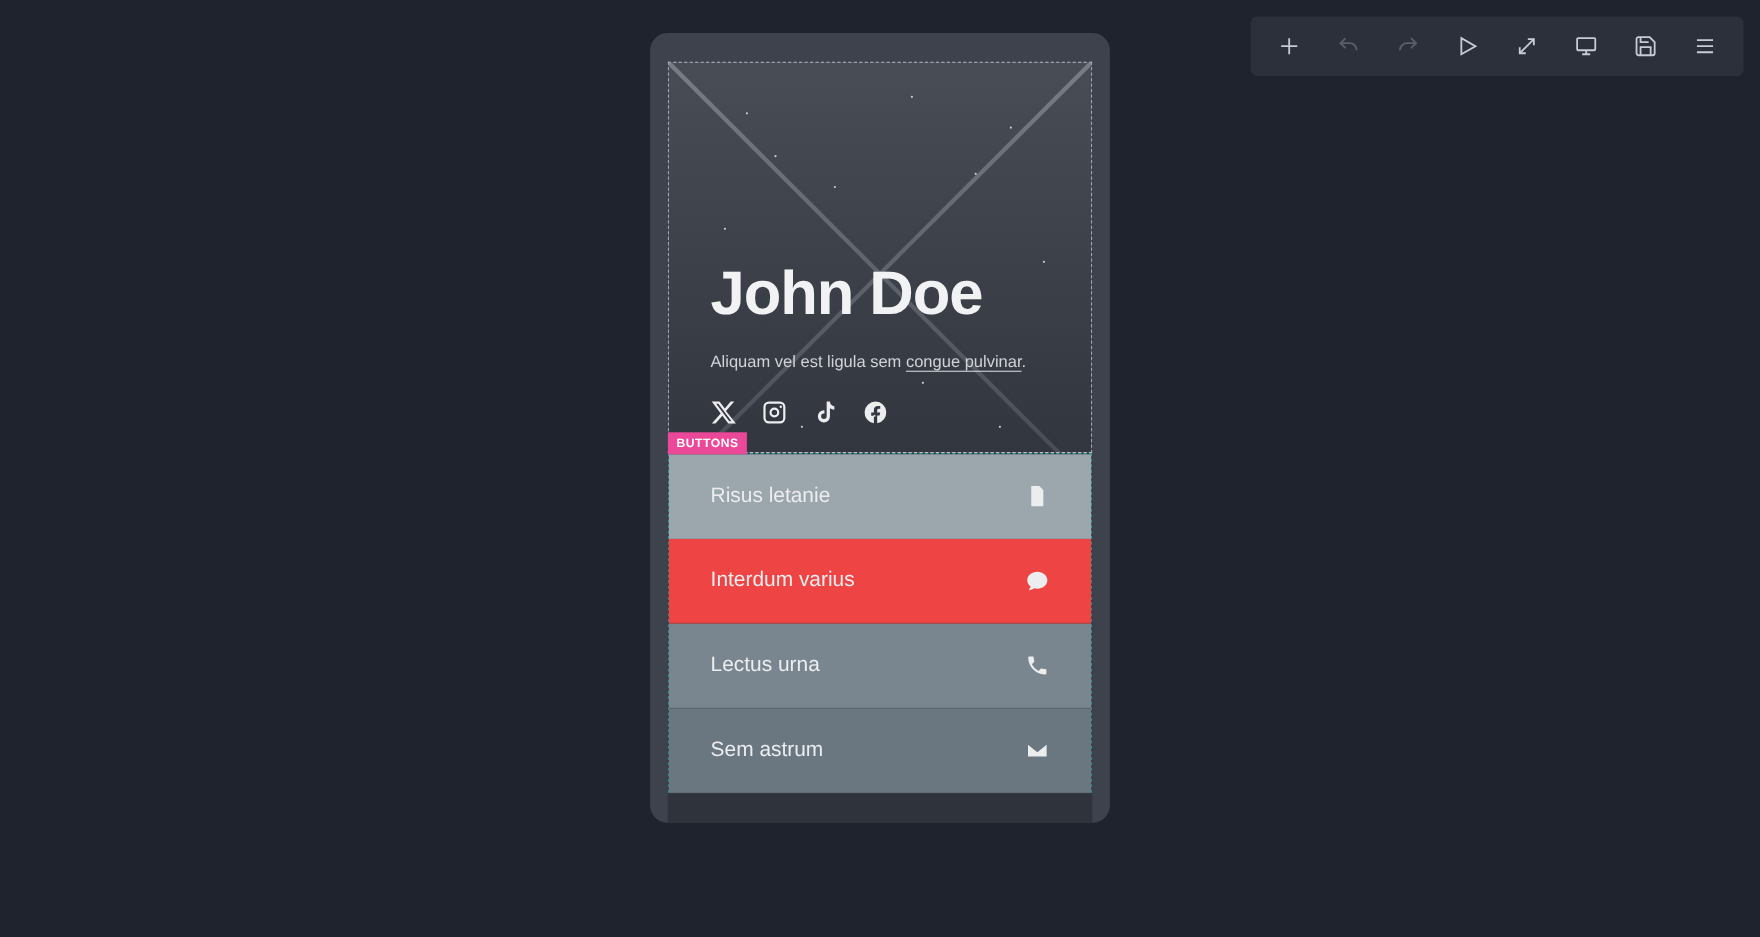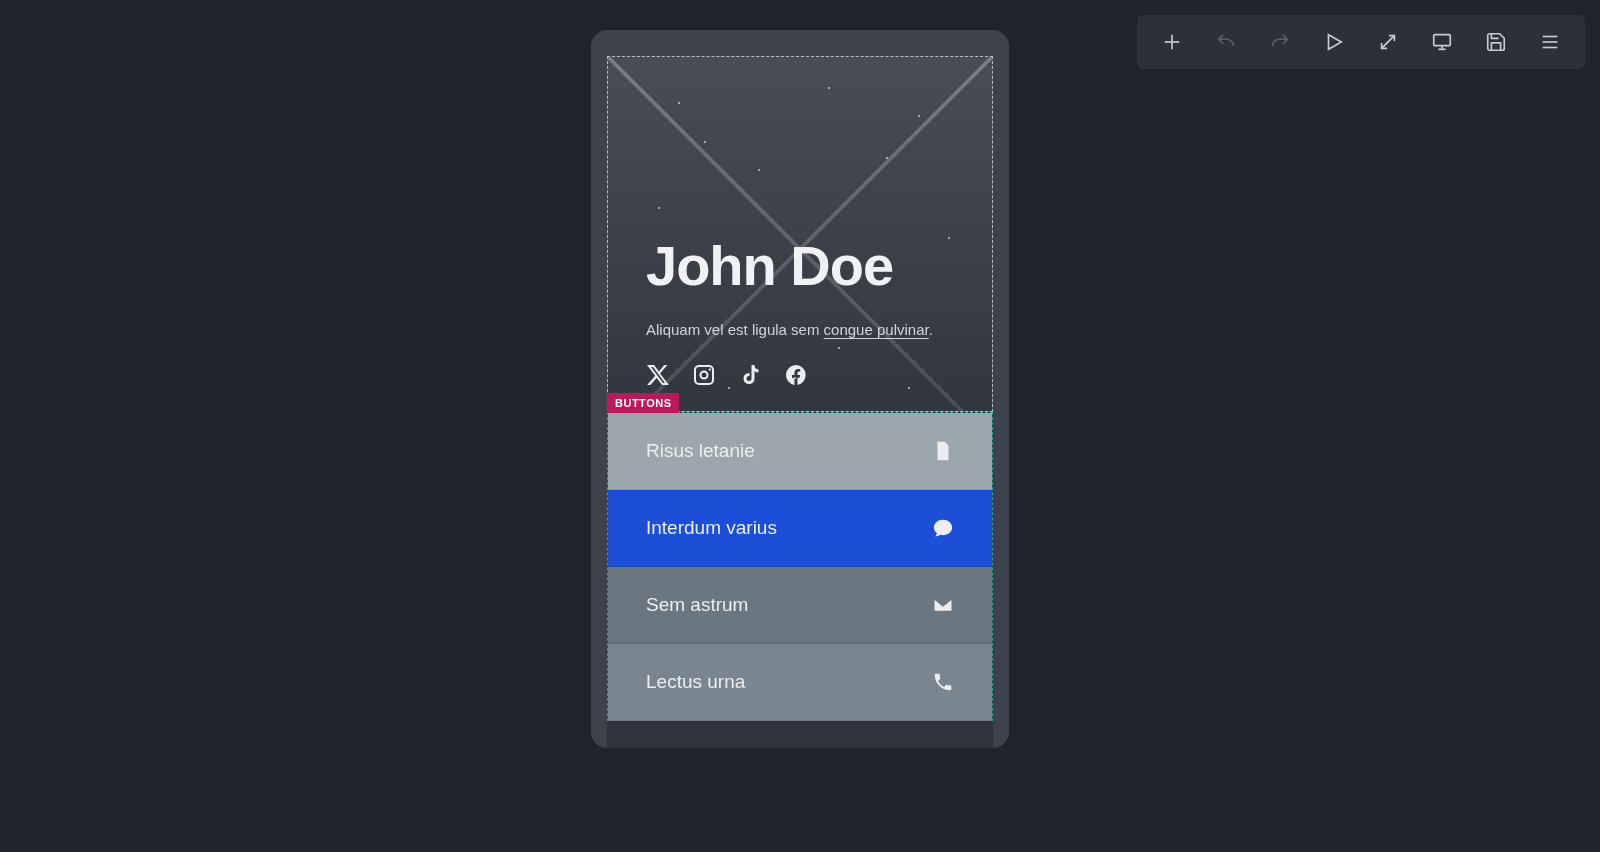--- a/index.html
+++ b/index.html
@@ -105,41 +105,41 @@
   
   .buttons-section {
     position: relative;
     border-left: 1px dashed #29a59a;
     border-right: 1px dashed #29a59a;
     border-top: 1px dashed #29a59a;
   }
   .section-label {
     position:absolute;
     top:-20px; left:-1px;
-    background:#be185d;
+    background:#ec4899;
     color:#fff;
     font-size:11px;
     font-weight:700;
     letter-spacing:.5px;
     padding:4px 8px;
   }
   .list-btn {
     display:flex; align-items:center; justify-content:space-between;
     padding: 27px 38px;
     color:#ecedef;
     font-size:19px;
     font-weight:500;
     border-bottom: 1px solid rgba(0,0,0,.08);
     text-align: right;
   }
   .list-btn .right-icon { width:22px; height:22px; display:flex; align-items:center; justify-content:center; }
   .list-btn .right-icon svg { width:22px; height:22px; fill: currentColor; }
 
   .list-btn.b0 { background:#9ca6ad; }
-  .list-btn.b1 { background:#1d4ed8; }
+  .list-btn.b1 { background:#ef4444; }
   .list-btn.b2 { background:#7a868f; }
   .list-btn.b3 { background:#6a7680; }
 
 </style>
 </head>
 <body>
 
 <div class="toolbar">
   <div class="toolbar-btn">
     <svg viewBox="0 0 24 24">
@@ -261,34 +261,34 @@
 
       <div class="list-btn b1">
         <span>Interdum varius</span>
         <span class="right-icon">
           <svg viewBox="0 0 24 24">
               <path d="M12 3C6.5 3 2 6.8 2 11.4c0 2.4 1.3 4.6 3.3 6.1-.2 1.3-.9 2.8-1.9 3.8 2 0 4.2-.9 5.6-1.9 1 .2 2 .4 3 .4 5.5 0 10-3.8 10-8.4S17.5 3 12 3z"></path>
             </svg>
         </span>
       </div>
 
+      <div class="list-btn b2">
+        <span>Lectus urna</span>
+        <span class="right-icon">
+          <svg viewBox="0 0 24 24">
+              <path d="M6.6 10.8a15 15 0 0 0 6.6 6.6l2.2-2.2a1 1 0 0 1 1-.25 11.4 11.4 0 0 0 3.6.58 1 1 0 0 1 1 1V20a1 1 0 0 1-1 1A17 17 0 0 1 3 4a1 1 0 0 1 1-1h3.47a1 1 0 0 1 1 1 11.4 11.4 0 0 0 .58 3.6 1 1 0 0 1-.25 1z"></path>
+            </svg>
+        </span>
+      </div>
+
       <div class="list-btn b3">
         <span>Sem astrum</span>
         <span class="right-icon">
           <svg viewBox="0 0 24 24">
               <path d="M2 5h20v14H2z M2 5l10 8 10-8" fill="currentColor" stroke="#6a7680" stroke-width="1.5"></path>
             </svg>
         </span>
       </div>
 
-      <div class="list-btn b2">
-        <span>Lectus urna</span>
-        <span class="right-icon">
-          <svg viewBox="0 0 24 24">
-              <path d="M6.6 10.8a15 15 0 0 0 6.6 6.6l2.2-2.2a1 1 0 0 1 1-.25 11.4 11.4 0 0 0 3.6.58 1 1 0 0 1 1 1V20a1 1 0 0 1-1 1A17 17 0 0 1 3 4a1 1 0 0 1 1-1h3.47a1 1 0 0 1 1 1 11.4 11.4 0 0 0 .58 3.6 1 1 0 0 1-.25 1z"></path>
-            </svg>
-        </span>
-      </div>
-
     </div>
 
   </div>
 </div>
 
 </body></html>

